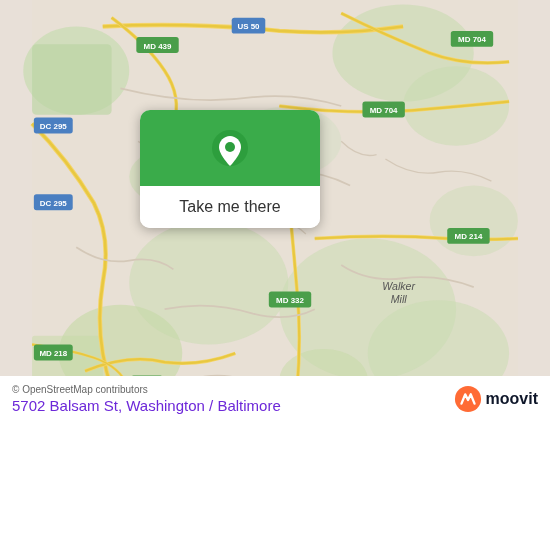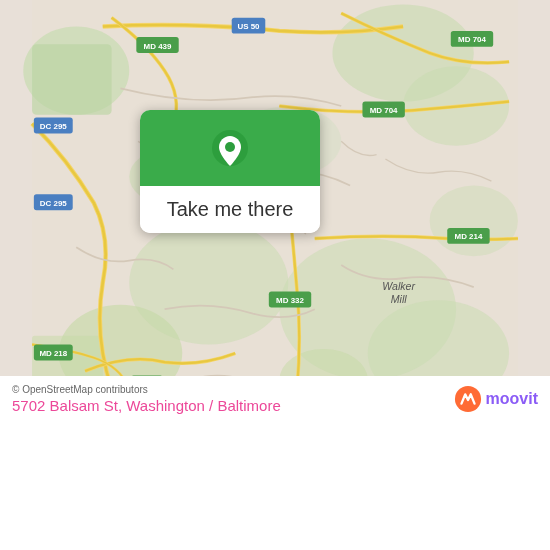--- a/index.html
+++ b/index.html
@@ -46,21 +46,21 @@
 
     #map-pin-icon {
       width: 44px;
       height: 44px;
     }
 
     #take-me-there-btn {
       background: white;
       border: none;
       padding: 12px 12px;
-      font-size: 20px;
+      font-size: 16px;
       font-weight: 500;
       color: #333;
       cursor: pointer;
       width: 100%;
       text-align: center;
     }
 
     
     #bottom-bar {
       position: absolute;
@@ -79,40 +79,40 @@
       flex-direction: column;
     }
 
     #copyright-text {
       font-size: 10px;
       color: #666;
     }
 
     #address-text {
       font-size: 15px;
-      color: #ec4899;
+      color: #6d28d9;
       font-weight: 400;
       margin-top: 2px;
     }
 
     #moovit-logo {
       display: flex;
       align-items: center;
       gap: 4px;
     }
 
     #moovit-icon {
       width: 28px;
       height: 28px;
     }
 
     #moovit-text {
       font-size: 16px;
       font-weight: bold;
-      color: #8b5cf6;
+      color: #0f172a;
     }
   </style>
 </head>
 <body>
 
 <div id="map-container">
 
   <svg id="map-svg" viewBox="0 0 550 480" xmlns="http://www.w3.org/2000/svg">
 
     <rect width="550" height="480" fill="#e8e0d5"></rect>

